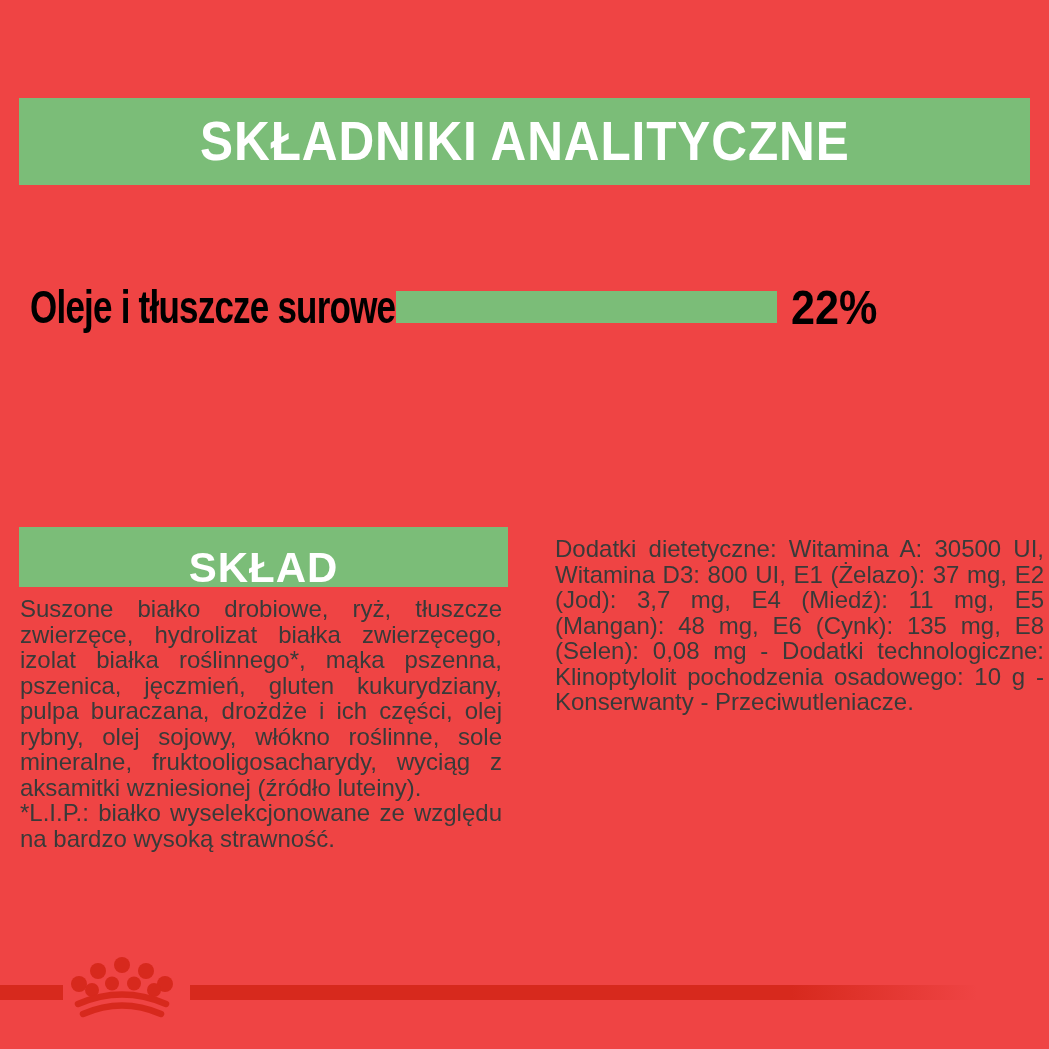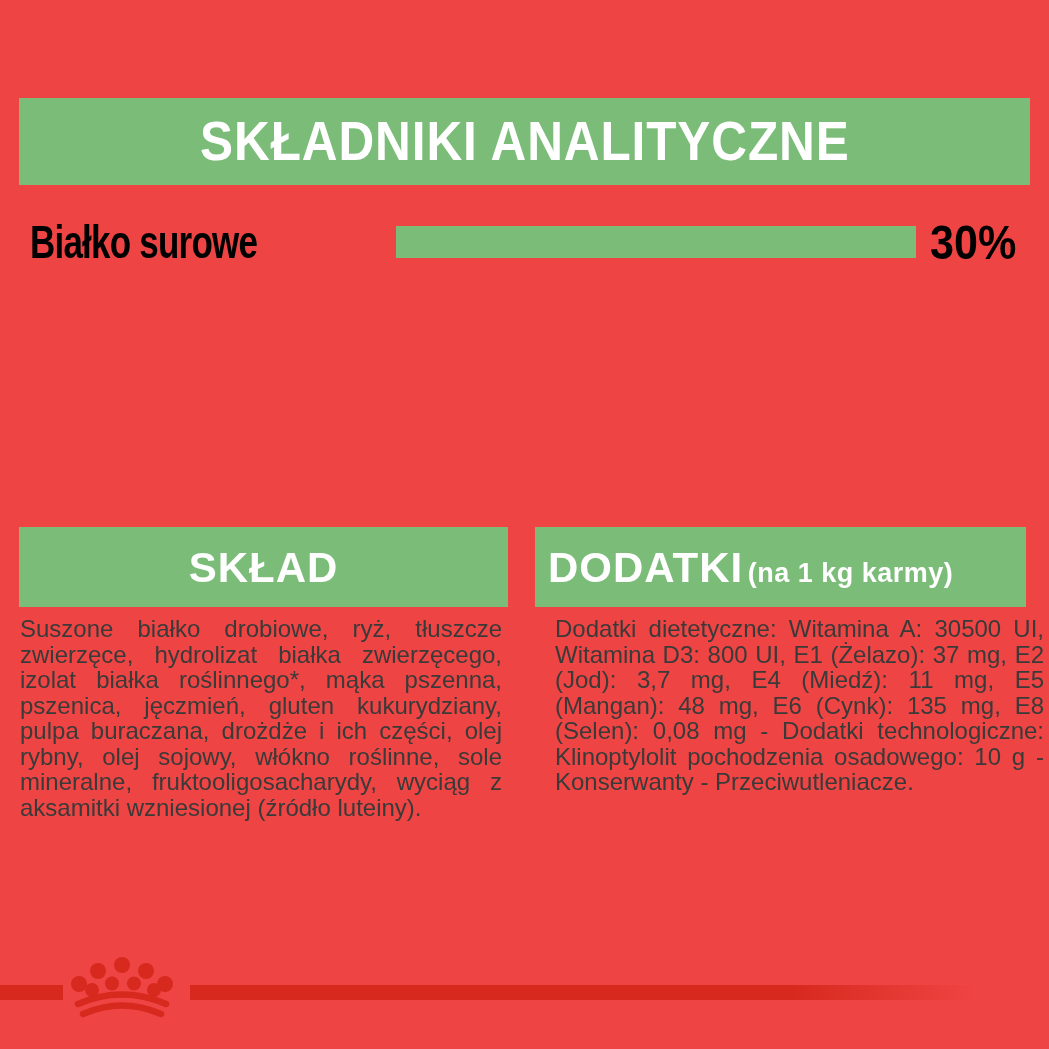--- a/index.html
+++ b/index.html
@@ -36,21 +36,21 @@
   .cpct{
     position:absolute;top:0;line-height:66px;white-space:nowrap;
     font-size:49px;font-weight:700;color:var(--black);
     transform:scaleX(0.88);transform-origin:left center;
   }
   
   .panel{position:absolute;top:527px;}
   .panel-left{left:19px;width:489px;}
   .panel-right{left:535px;width:491px;}
   .sec-banner{
-    background:var(--green);height:80px;color:var(--white);
+    background:var(--green);height:60px;color:var(--white);
     line-height:82px;white-space:nowrap;
   }
   .sec-banner.centered{text-align:center;}
   .sec-banner.left-align{padding-left:13px;box-sizing:border-box;}
   .sec-banner h2{
     display:inline;margin:0;font-size:42px;font-weight:700;letter-spacing:1px;
     color:var(--white);
   }
   .sec-banner .sub{
     display:inline;font-size:27px;font-weight:700;letter-spacing:0.5px;color:var(--white);
@@ -74,39 +74,36 @@
 </head>
 <body>
 
 <div class="canvas">
 
   <header class="banner">
     <h1>SKŁADNIKI ANALITYCZNE</h1>
   </header>
 
   <section class="chart" id="chart">
-      <div class="crow" style="top: 209px;">
-        <span class="clabel">Białko surowe</span>
-        <div class="cbar" style="width: 520px; background: rgb(123, 189, 120);"></div>
-        <span class="cpct" style="left: 930px;">30%</span>
+      <div class="crow" style="top: 274px;">
+        <span class="clabel">Oleje i tłuszcze surowe</span>
+        <div class="cbar" style="width: 381px; background: rgb(123, 189, 120);"></div>
+        <span class="cpct" style="left: 791px;">22%</span>
       </div>
     </section>
 
   <section class="panel panel-left">
     <div class="sec-banner centered">
       <h2>SKŁAD</h2>
     </div>
     <p class="body-text">Suszone białko drobiowe, ryż, tłuszcze zwierzęce, hydrolizat białka zwierzęcego, izolat białka roślinnego*, mąka pszenna, pszenica, jęczmień, gluten kukurydziany, pulpa buraczana, drożdże i ich części, olej rybny, olej sojowy, włókno roślinne, sole mineralne, fruktooligosacharydy, wyciąg z aksamitki wzniesionej (źródło luteiny).</p>
+    <p class="body-text">*L.I.P.: białko wyselekcjonowane ze względu na bardzo wysoką strawność.</p>
   </section>
 
   <section class="panel panel-right">
-    <div class="sec-banner left-align">
-      <h2>DODATKI</h2>
-      <span class="sub">(na 1 kg karmy)</span>
-    </div>
     <p class="body-text">Dodatki dietetyczne: Witamina A: 30500 UI, Witamina D3: 800 UI, E1 (Żelazo): 37 mg, E2 (Jod): 3,7 mg, E4 (Miedź): 11 mg, E5 (Mangan): 48 mg, E6 (Cynk): 135 mg, E8 (Selen): 0,08 mg - Dodatki technologiczne: Klinoptylolit pochodzenia osadowego: 10 g - Konserwanty - Przeciwutleniacze.</p>
   </section>
 
   <footer>
     <div class="redline redline-left"></div>
     <div class="redline redline-right"></div>
     <svg class="crown" width="116" height="64" viewBox="0 0 116 64" xmlns="http://www.w3.org/2000/svg">
       <g fill="#D7291D">
         <circle cx="13" cy="29" r="8"></circle>
         <circle cx="32" cy="16" r="8"></circle>

